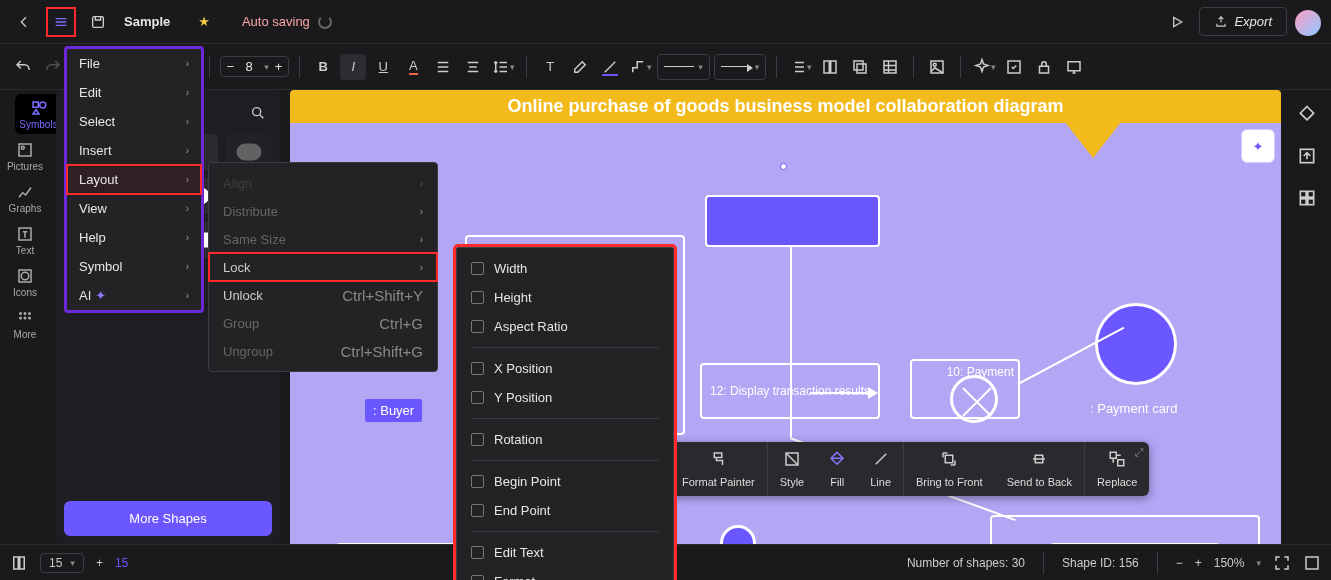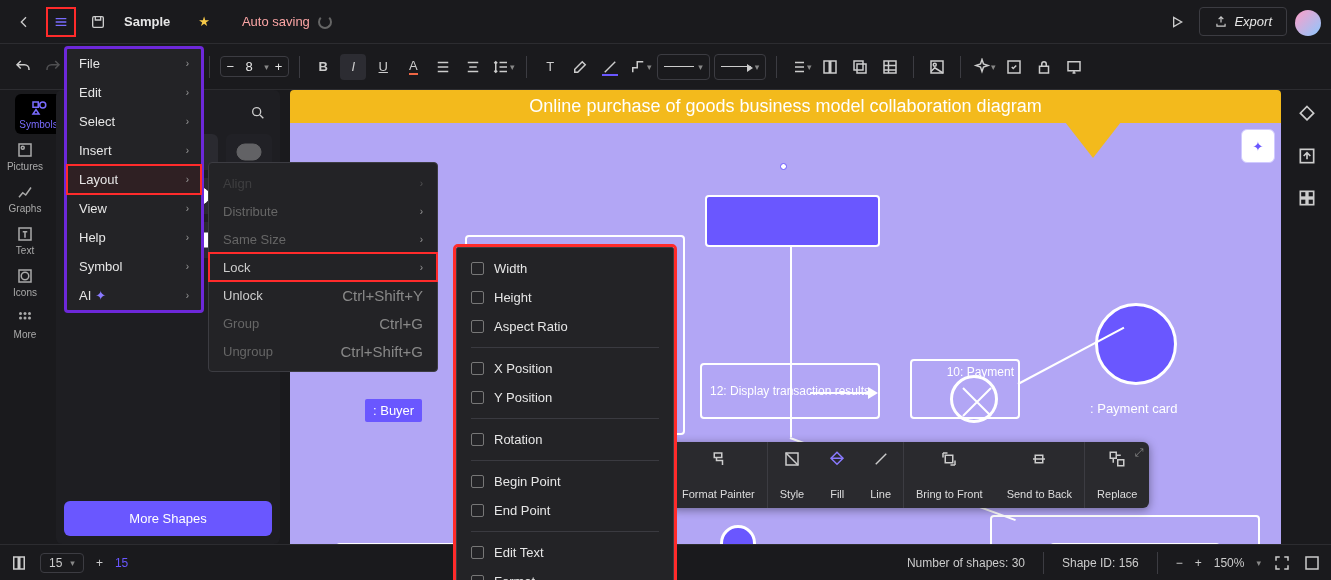--- a/index.html
+++ b/index.html
@@ -57,35 +57,35 @@
 .submenu .short { color: #888; font-size: 15px; }
 
 
 .lockmenu { position: absolute; left: 456px; top: 247px; width: 218px; background: #232326; outline: 3px solid #ff2b2b; border: 1px solid #3c3c42; border-radius: 2px; z-index: 22; padding: 6px 0 10px; }
 .lockmenu .mi { height: 29px; display: flex; align-items: center; gap: 10px; padding: 0 14px; cursor: pointer; }
 .lockmenu .check { width: 13px; height: 13px; border: 1px solid #777; border-radius: 2px; }
 .lockmenu .div { height: 1px; background: #3a3a40; margin: 6px 14px; }
 
 
 .canvaswrap { position: absolute; left: 290px; right: 50px; top: 90px; bottom: 36px; overflow: hidden; }
-.banner { background: #f3ba1c; color: #fff; font-weight: 400; text-align: center; padding: 6px 10px; font-size: 18px; border-radius: 4px 4px 0 0; }
+.banner { background: #f3ba1c; color: #fff; font-weight: 700; text-align: center; padding: 6px 10px; font-size: 18px; border-radius: 4px 4px 0 0; }
 .canvas { position: relative; background: #b2a6f5; height: 470px; margin-top: 0; }
 .tri { position: absolute; top: -1px; right: 160px; width: 0; height: 0; border-left: 28px solid transparent; border-right: 28px solid transparent; border-top: 36px solid #f3ba1c; }
 .sel-handle { position: absolute; width: 7px; height: 7px; background: #fff; border: 1px solid #6a57ff; border-radius: 50%; }
 .card { position: absolute; border: 2px solid #fff; border-radius: 4px; background: transparent; color: #fff; font-size: 12px; display: flex; align-items: center; justify-content: center; }
 .card.solid { background: #6a57ff; }
 .label-tag { position: absolute; background: #6a57ff; color: #fff; padding: 4px 8px; border-radius: 2px; font-size: 13px; }
 .circle-sh { position: absolute; border: 3px solid #fff; border-radius: 50%; }
 .circle-sh.solid { background: #6a57ff; }
 .line-sh { position: absolute; background: #fff; }
 .starkle { position: absolute; top: 6px; right: 6px; width: 34px; height: 34px; border: 1px solid #d0caff; border-radius: 6px; background: #fff; display: flex; align-items: center; justify-content: center; color: #6a57ff; }
 
 
 .float-tb { position: absolute; z-index: 18; background: #2a2a2e; border-radius: 6px; display: flex; box-shadow: 0 2px 10px rgba(0,0,0,.4); }
-.float-tb .fi { padding: 8px 12px; display: flex; flex-direction: column; align-items: center; gap: 20px; color: #ddd; font-size: 11px; cursor: pointer; }
+.float-tb .fi { padding: 8px 12px; display: flex; flex-direction: column; align-items: center; gap: 8px; color: #ddd; font-size: 11px; cursor: pointer; }
 .float-tb .fsep { width: 1px; background: #3c3c42; }
 .float-tb .closex { position: absolute; top: 4px; right: 6px; color: #888; font-size: 11px; cursor: pointer; }
 
 
 .rightrail { position: absolute; right: 4px; top: 100px; width: 40px; display: flex; flex-direction: column; gap: 14px; align-items: center; }
 .rightrail .ri { width: 28px; height: 28px; display: flex; align-items: center; justify-content: center; color: #ccc; cursor: pointer; }
 
 
 .statusbar { position: absolute; left: 0; right: 0; bottom: 0; height: 36px; display: flex; align-items: center; padding: 0 10px; border-top: 1px solid #2c2c30; gap: 12px; font-size: 12px; color: #ccc; }
 .statusbar .page-sel { border: 1px solid #3c3c42; border-radius: 4px; padding: 2px 8px; display: flex; align-items: center; gap: 8px; }

